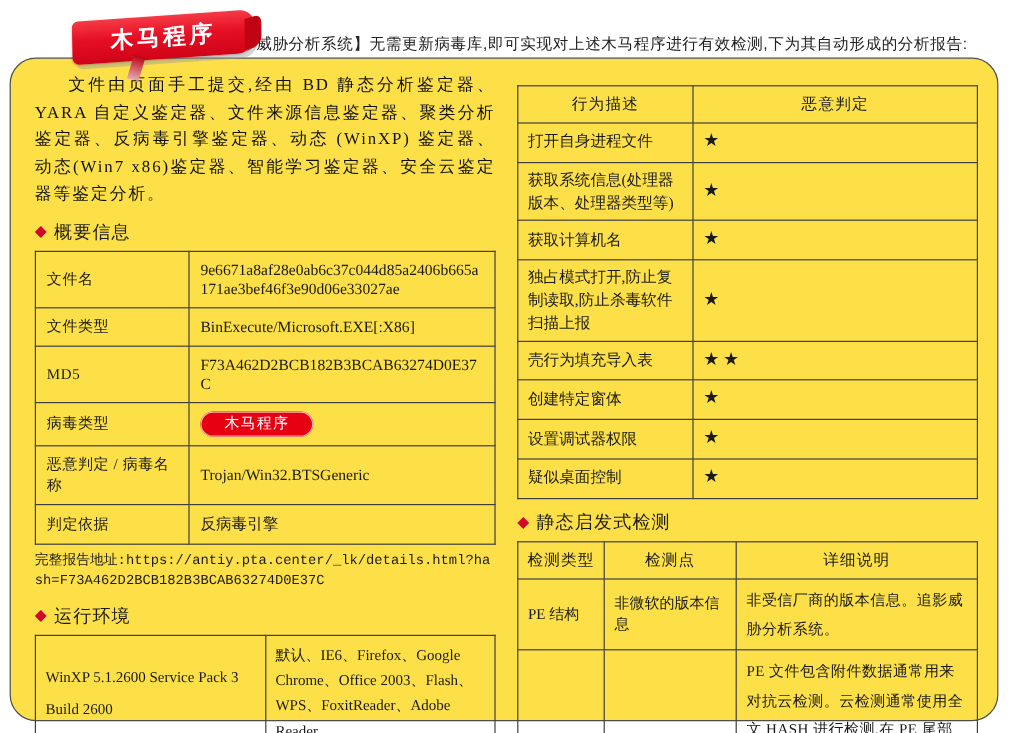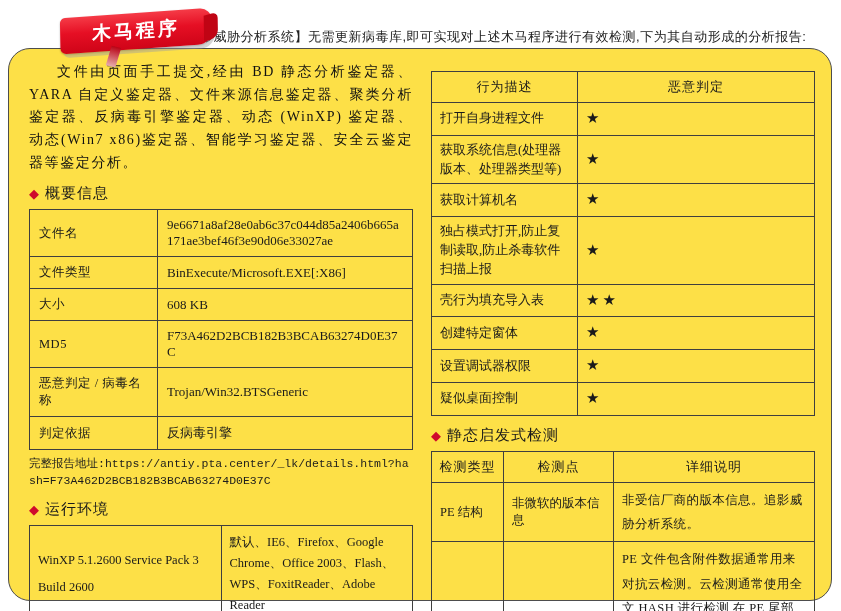--- a/index.html
+++ b/index.html
@@ -107,26 +107,28 @@
         <tbody>
           <tr>
             <td class="lbl">文件名</td>
             <td class="val">9e6671a8af28e0ab6c37c044d85a2406b665a171ae3bef46f3e90d06e33027ae</td>
           </tr>
           <tr>
             <td class="lbl">文件类型</td>
             <td class="val">BinExecute/Microsoft.EXE[:X86]</td>
           </tr>
           <tr>
-            <td class="lbl">大小</td>
-            <td class="val">608 KB</td>
-          </tr>
-          <tr>
             <td class="lbl">MD5</td>
             <td class="val">F73A462D2BCB182B3BCAB63274D0E37C</td>
+          </tr>
+          <tr>
+            <td class="lbl">病毒类型</td>
+            <td class="val">
+              <span class="virus-badge">木马程序</span>
+            </td>
           </tr>
           <tr>
             <td class="lbl">恶意判定 / 病毒名称</td>
             <td class="val">Trojan/Win32.BTSGeneric</td>
           </tr>
           <tr>
             <td class="lbl">判定依据</td>
             <td class="val">反病毒引擎</td>
           </tr>
         </tbody>

